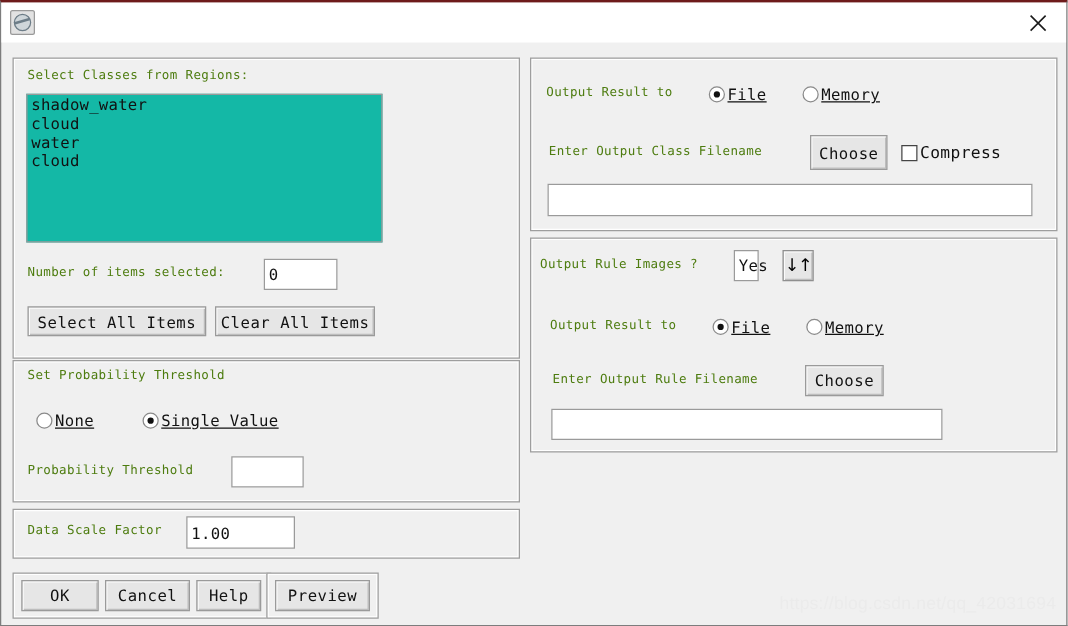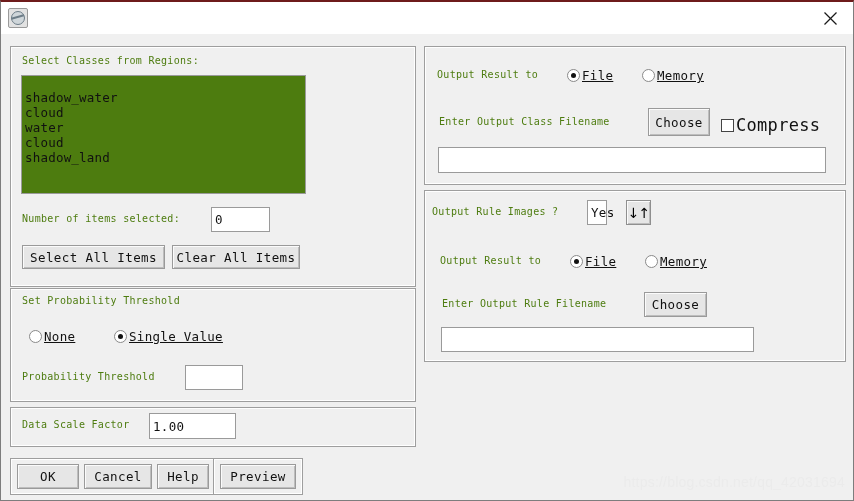--- a/index.html
+++ b/index.html
@@ -123,25 +123,25 @@
     font-family: "DejaVu Sans Mono", "Liberation Mono", monospace;
     font-size: 12.5px;
     color: #111111;
     display: flex;
     align-items: center;
     padding-left: 3px;
     letter-spacing: 0.3px;
   }
   .listbox {
     position: absolute;
-    background: #4d7c0f;
+    background: #14b8a6;
     border: 1px solid #9a9a9a;
     box-sizing: border-box;
     overflow: hidden;
-    padding: 14px 0 0 3px;
+    padding: 0 0 0 3px;
   }
   .listbox .item {
     font-family: "DejaVu Sans Mono", "Liberation Mono", monospace;
     font-size: 12.5px;
     color: #111111;
     line-height: 15px;
     letter-spacing: 0.2px;
     white-space: nowrap;
   }
 
@@ -185,21 +185,21 @@
   }
   .checkbox .box {
     width: 13px; height: 13px;
     border: 1.4px solid #444444;
     background: #ffffff;
     box-sizing: border-box;
     flex: 0 0 auto;
   }
   .checkbox .clabel {
     font-family: "DejaVu Sans Mono", "Liberation Mono", monospace;
-    font-size: 17px;
+    font-size: 13px;
     color: #111111;
     margin-left: 2px;
     letter-spacing: 0.3px;
   }
 
   #toggle-arrow {
     position: absolute;
     background: #e6e6e6;
     border: 1px solid #8f8f8f;
     box-sizing: border-box;
@@ -242,21 +242,20 @@
 
   <div class="panel" style="left:9px; top:44px; width:406px; height:241px;">
   </div>
   <div class="lbl" style="left:21px; top:53px;">Select Classes from Regions:</div>
 
   <div class="listbox" style="left:20px; top:73px; width:285px; height:119px;">
     <div class="item">shadow_water</div>
     <div class="item">cloud</div>
     <div class="item">water</div>
     <div class="item">cloud</div>
-    <div class="item">shadow_land</div>
   </div>
 
   <div class="lbl" style="left:21px; top:211px;">Number of items selected:</div>
   <div class="field" style="left:210px; top:205px; width:59px; height:25px;">0</div>
 
   <div class="btn" style="left:21px; top:243px; width:143px; height:24px;">Select All Items</div>
   <div class="btn" style="left:171px; top:243px; width:128px; height:24px;">Clear All Items</div>
 
   <div class="panel" style="left:9px; top:286px; width:406px; height:114px;">
   </div>

